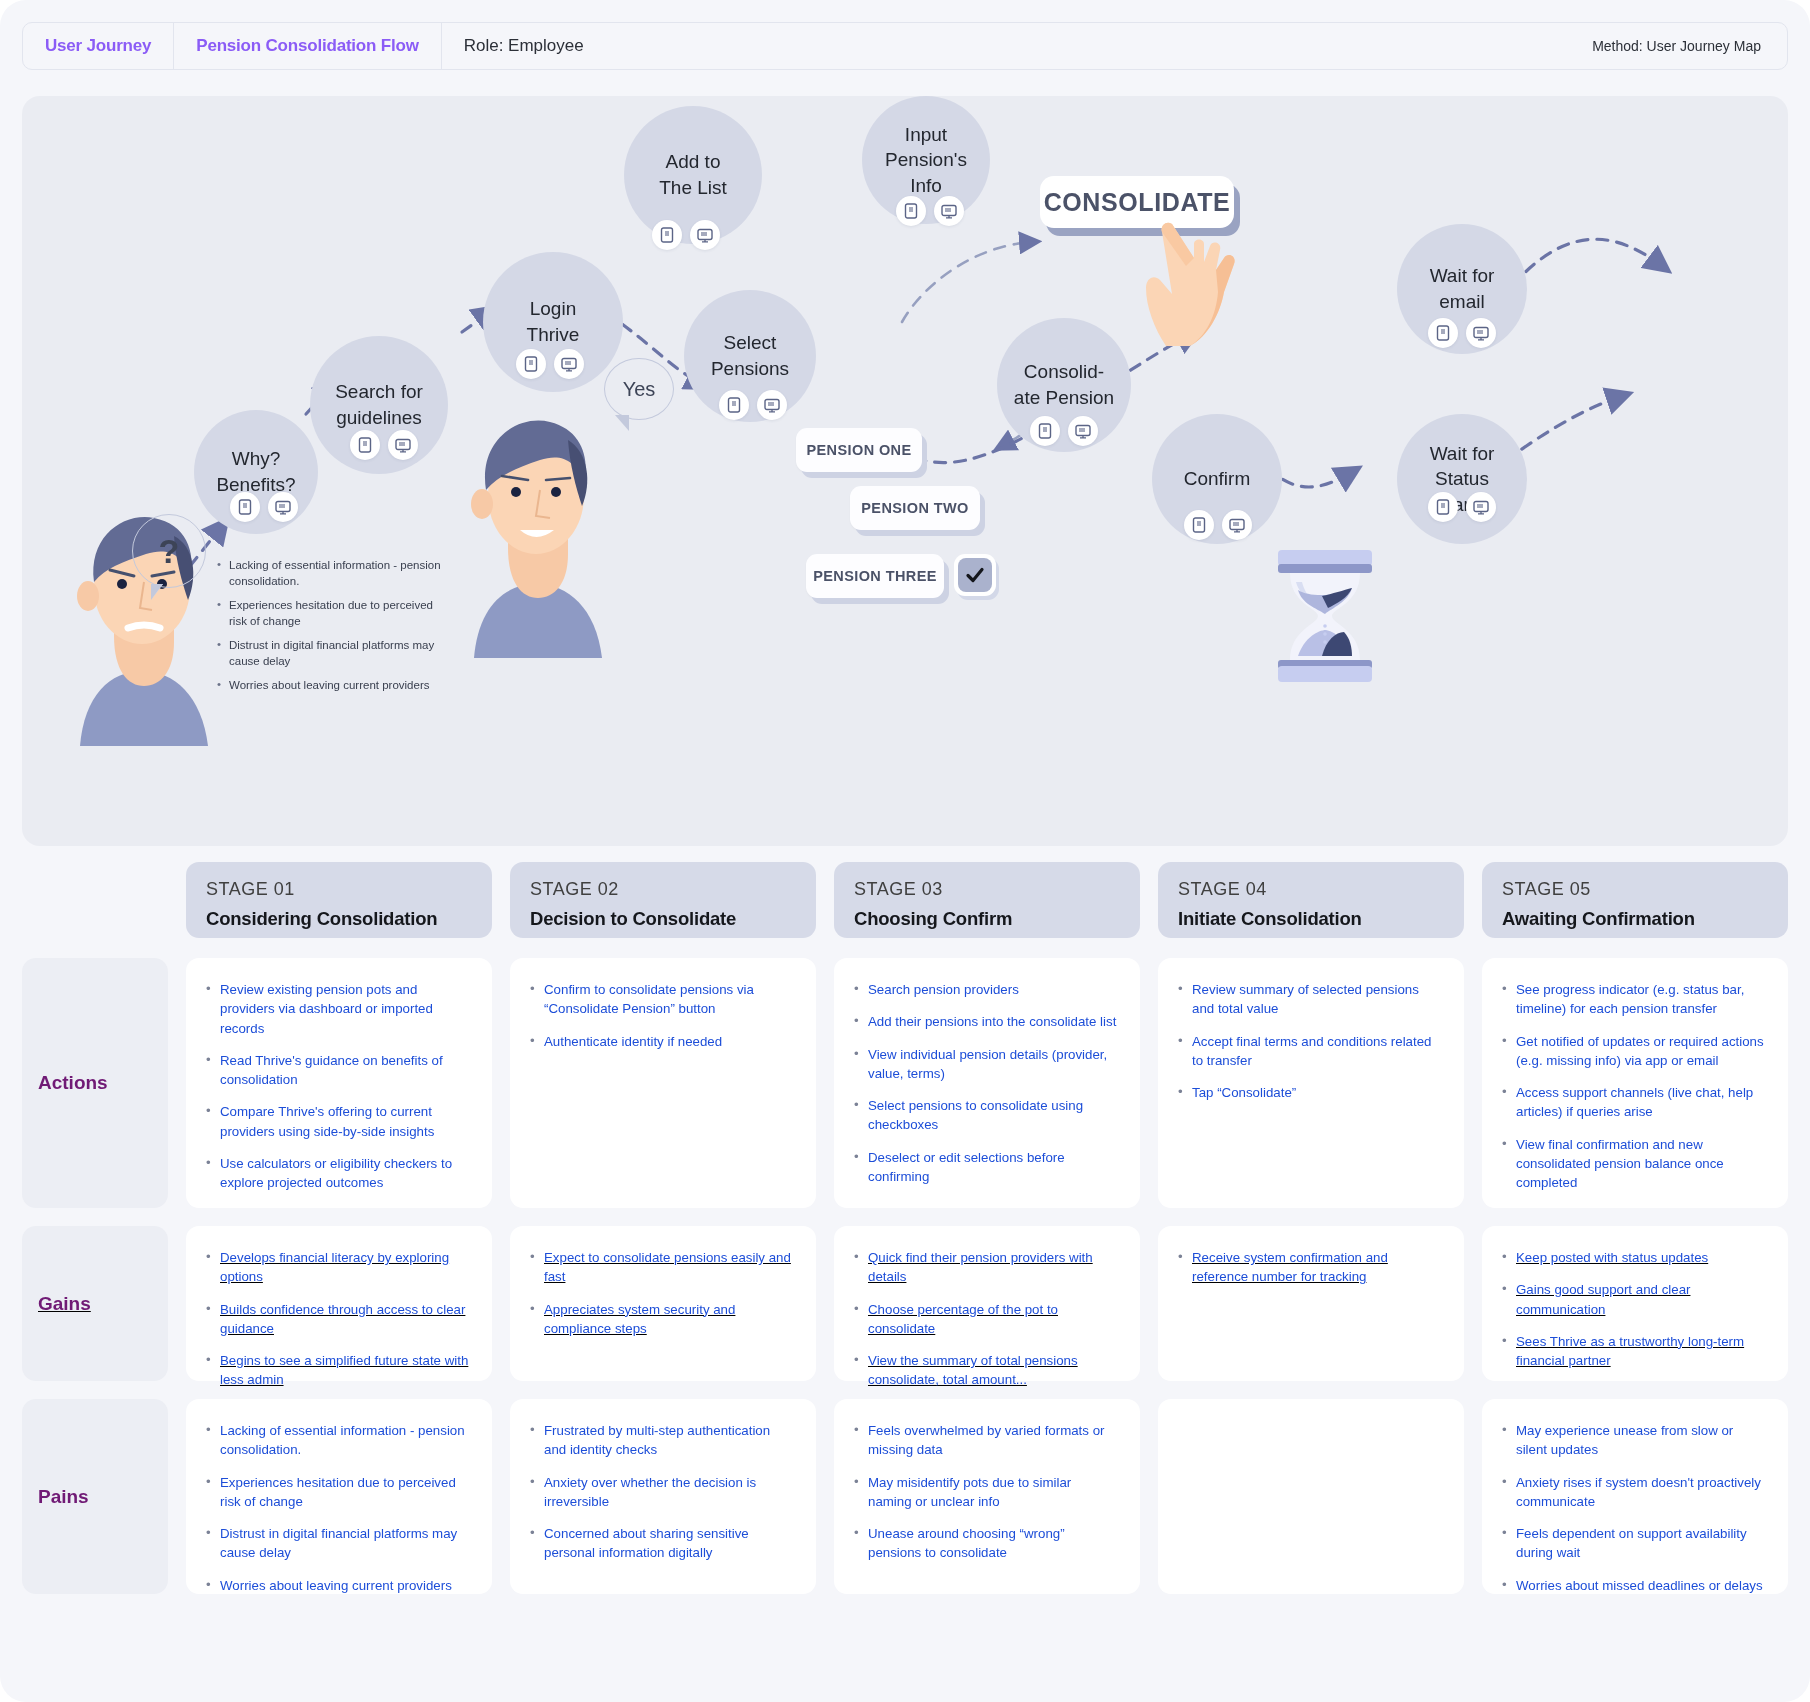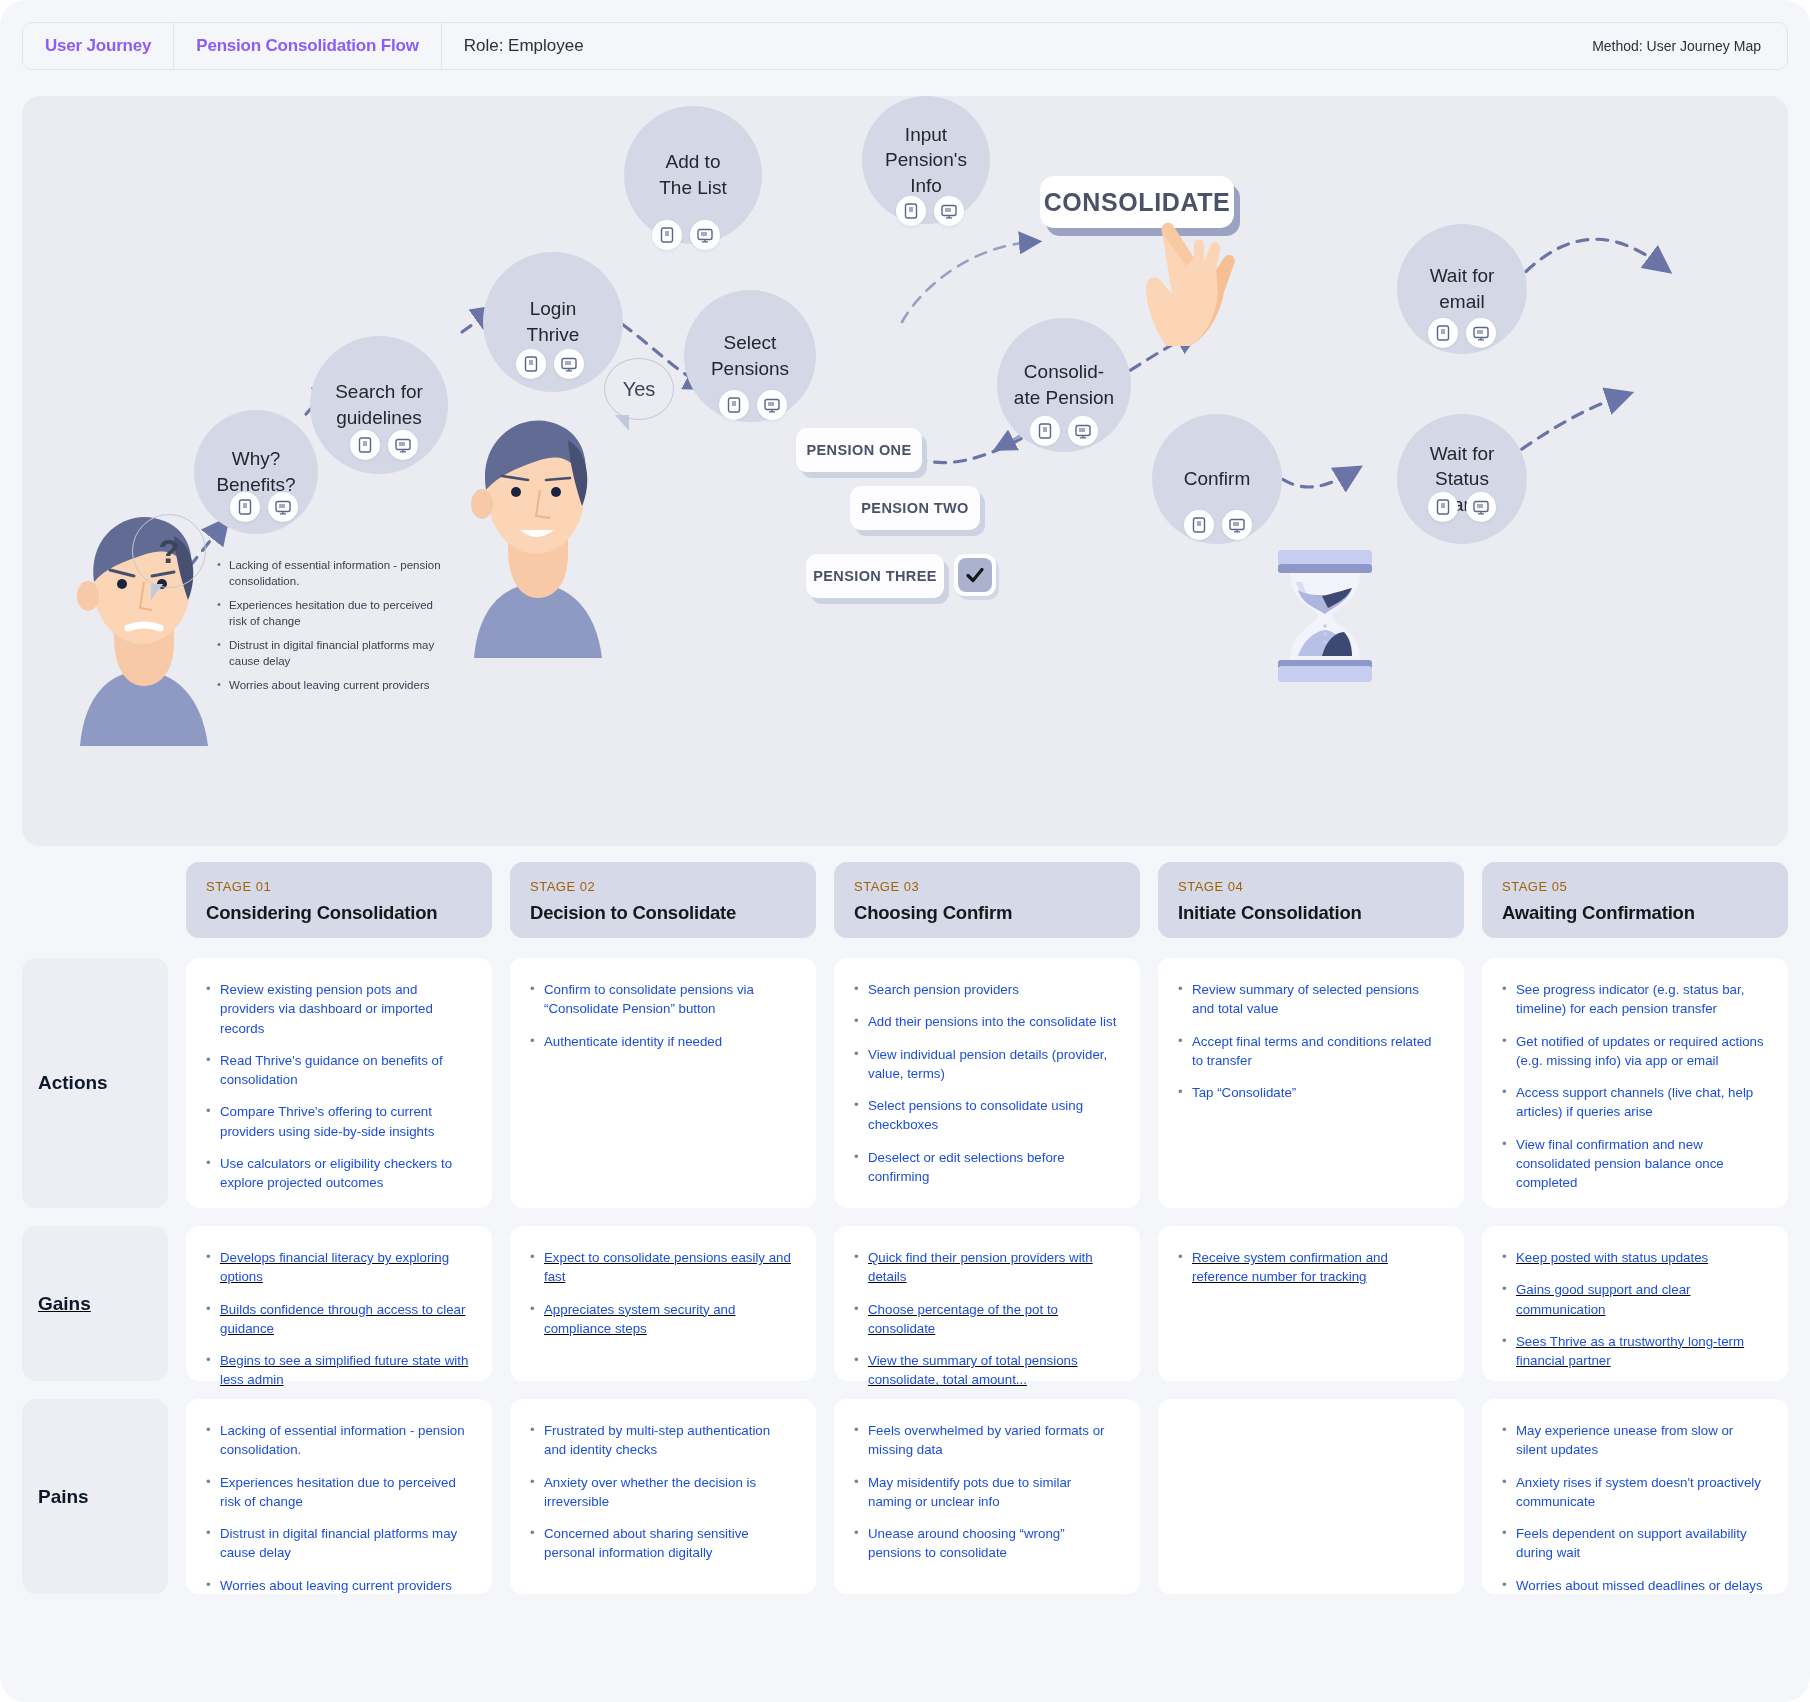--- a/index.html
+++ b/index.html
@@ -126,30 +126,30 @@
   }
   .illus { position: absolute; z-index: 4; }
 
   
   .matrix { position: absolute; left: 22px; top: 862px; width: 1766px; }
   .mrow { display: flex; gap: 18px; }
   .rowlabelcol { width: 146px; flex: 0 0 146px; }
   .rowlabel {
     background: #eceef4; border-radius: 14px;
     display:flex; align-items:center; padding-left: 16px;
-    font-weight: bold; font-size: 19px; color: #0f172a; height: 100%;
+    font-weight: bold; font-size: 19px; color: #701a75; height: 100%;
   }
   .cells { display:flex; gap: 18px; flex: 1; }
   .cell { flex: 1 1 0; min-width: 0; }
 
   .stagehdr {
     background: #d6dae8; border-radius: 13px;
     padding: 17px 20px 19px 20px; height: 76px;
   }
-  .stage-num { font-size: 13px; color: #a16207; letter-spacing: .5px; margin-bottom: 8px; }
+  .stage-num { font-size: 18px; color: #404040; letter-spacing: .5px; margin-bottom: 8px; }
   .stage-title { font-size: 18.5px; font-weight: bold; color: #15171c; letter-spacing: -0.2px; }
 
   .card {
     background: #ffffff; border-radius: 13px; padding: 22px 22px 22px 18px;
     height: 100%;
   }
   .card ul { list-style: none; }
   .card li {
     font-size: 13.3px; color: #1d4ed8; line-height: 1.45;
     margin-bottom: 13px; position: relative; padding-left: 16px;

